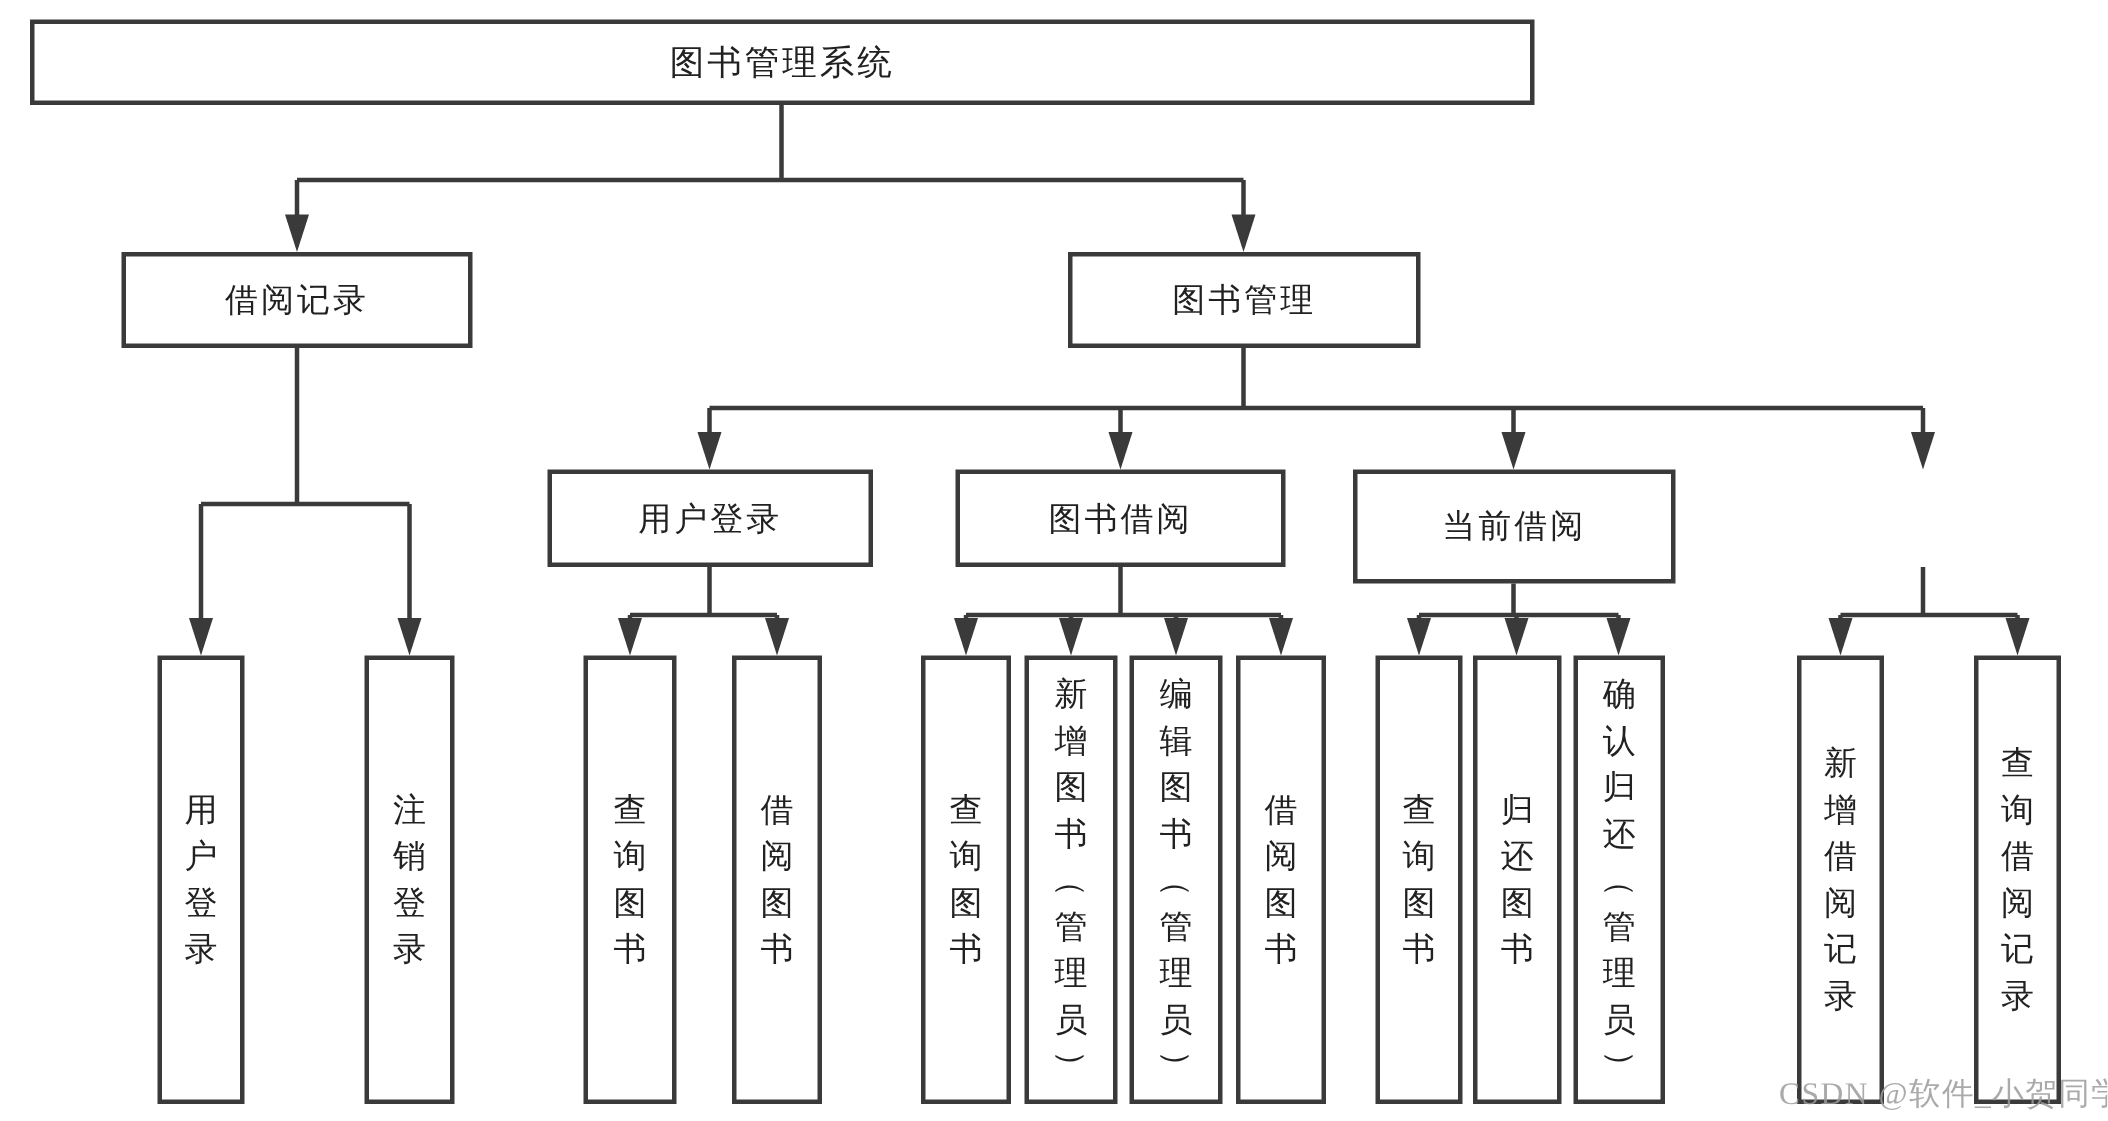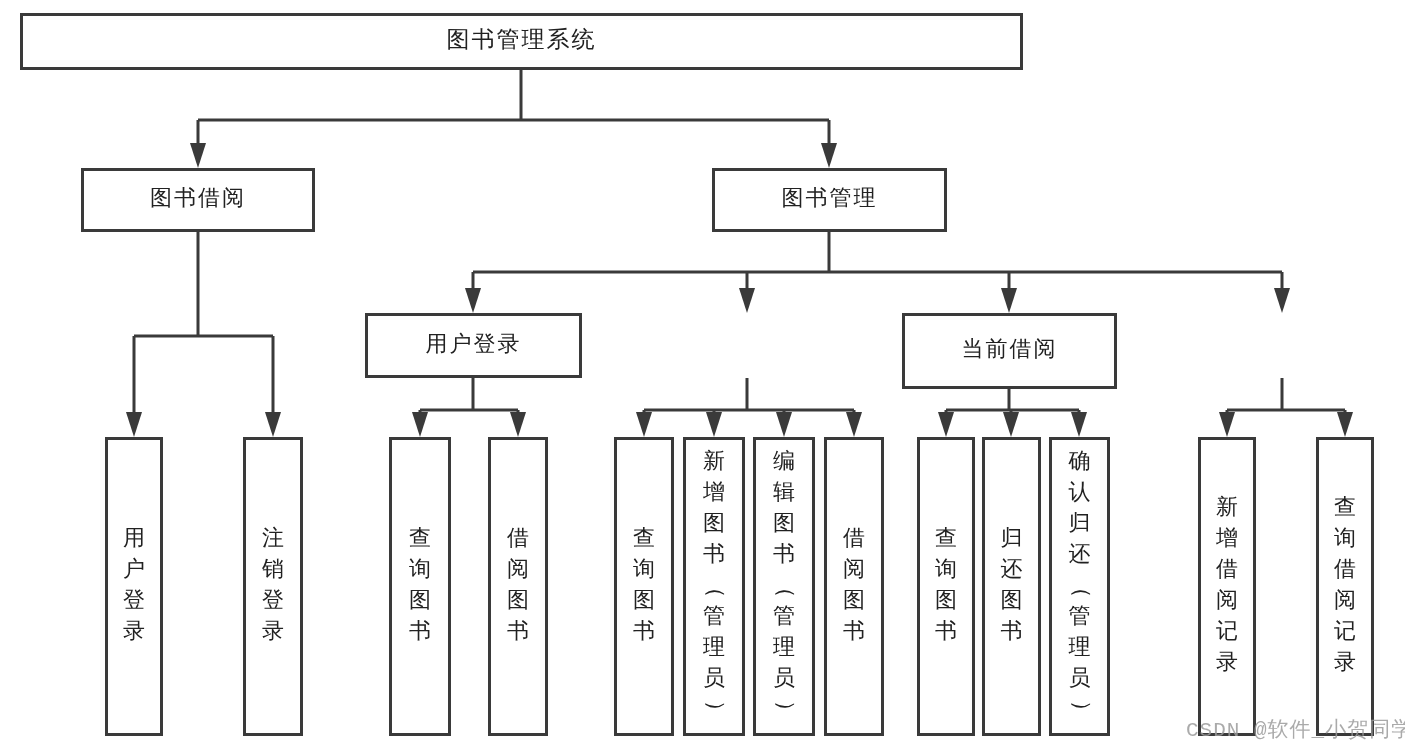--- a/index.html
+++ b/index.html
@@ -1,19 +1,19 @@
 <!DOCTYPE html>
 <html><head>
 <meta charset="utf-8">
 <style>
   html,body { margin:0; padding:0; background:#ffffff; }
   .stage {
     position:relative; width:1405px; height:747px;
     background: var(--bg,#ffffff);
-    font-family:Liberation Mono, monospace;
+    font-family:Liberation Serif, serif;
     color: var(--text,#212121);
     overflow:hidden;
   }
   svg.connectors { position:absolute; left:0; top:0; width:1405px; height:747px; color:var(--line,#3a3a3a); }
   svg.connectors path { stroke:currentColor; stroke-width:3; fill:none; }
   svg.connectors polygon { fill:currentColor; stroke:none; }
   .box {
     position:absolute; box-sizing:border-box; background:#ffffff;
     border:3px solid var(--border,#3a3a3a);
     display:flex; align-items:center; justify-content:center;
@@ -69,24 +69,25 @@
     <polygon points="1011,437 1003,412 1019,412"></polygon>
     <polygon points="1079,437 1071,412 1087,412"></polygon>
 
     <path d="M1282 378 V410 M1227 410 H1345 M1227 410 V418 M1345 410 V418"></path>
     <polygon points="1227,437 1219,412 1235,412"></polygon>
     <polygon points="1345,437 1337,412 1353,412"></polygon>
   </svg>
 
   <div class="box root" style="left:20px;top:13px;width:1003px;height:57px">图书管理系统</div>
 
-  <div class="box" style="left:81px;top:168px;width:234px;height:64px">图书借阅</div>
+  <div class="box" style="left:81px;top:168px;width:234px;height:64px">借阅记录</div>
   <div class="box" style="left:712px;top:168px;width:235px;height:64px">图书管理</div>
 
   <div class="box" style="left:365px;top:313px;width:217px;height:65px">用户登录</div>
+  <div class="box" style="left:637px;top:313px;width:220px;height:65px">图书借阅</div>
   <div class="box" style="left:902px;top:313px;width:215px;height:76px">当前借阅</div>
 
   <div class="box vbox" style="left:105px;top:437px;width:58px;height:299px">
     <div class="vtext">
         <span>用</span>
         <span>户</span>
         <span>登</span>
         <span>录</span>
       </div>
   </div>

